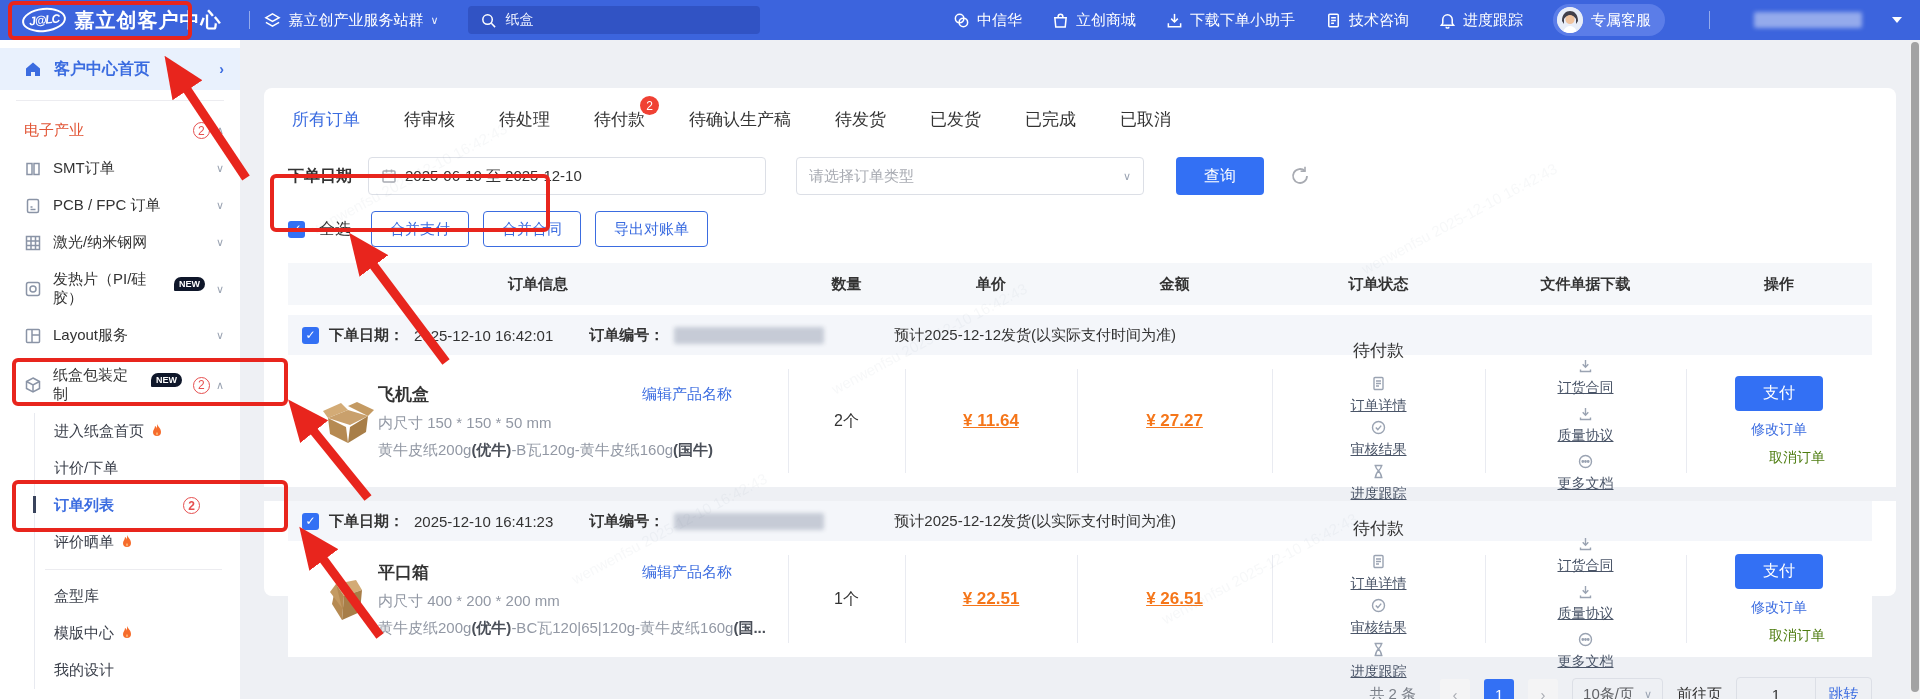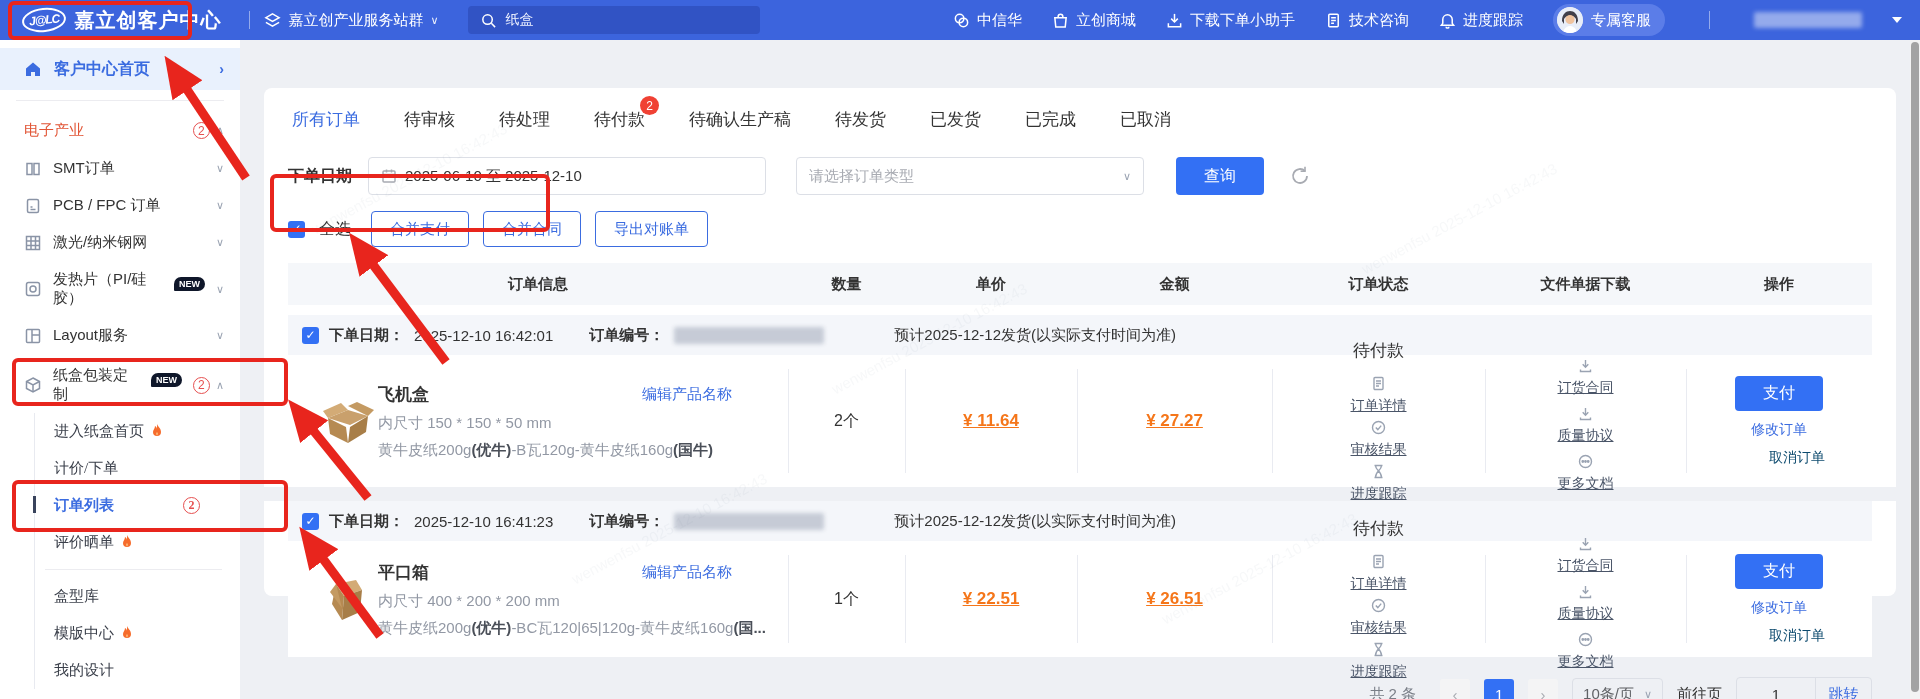--- a/index.html
+++ b/index.html
@@ -42,21 +42,21 @@
   .num-badge { width:17px; height:17px; border:1px solid #e65050; border-radius:50%; color:#e65050;
     font-size:12px; display:flex; align-items:center; justify-content:center; }
   .caret-g { color:#9aa3b2; font-size:11px; }
   .side-item { display:flex; align-items:center; gap:11px; padding:9px 16px 9px 24px; font-size:15px;
     color:#333; cursor:pointer; }
   .sicon { width:18px; height:18px; display:inline-flex; flex:none; }
   .sicon svg { width:100%; height:100%; stroke:#8a94a6; fill:none; stroke-width:1.5; }
   .side-item .caret-g { margin-left:auto; }
   .new-badge { background:#0f172a; color:#fff; font-size:9px; font-weight:bold; border-radius:7px 7px 7px 1px;
     padding:2px 5px; margin-left:4px; transform:translateY(-5px); display:inline-block; }
-  .submenu { position:relative; margin-left:34px; border-left:1px solid #e8eaf0;font-family:Liberation Serif, serif; }
+  .submenu { position:relative; margin-left:34px; border-left:1px solid #e8eaf0; }
   .sub-item { display:flex; align-items:center; gap:6px; padding:9px 16px 9px 19px; font-size:15px;
     color:#3a3f4a; cursor:pointer; position:relative; }
   .sub-item.active { color:#3b6ce0; font-weight:bold; }
   .sub-item.active::before { content:""; position:absolute; left:-2px; top:9px; width:3px; height:17px; background:#39435c; }
   .sub-item .num-badge { margin-left:auto; margin-right:24px; }
   .sub-sep { height:1px; background:#ececf0; margin:8px 18px 8px 10px; }
   .flame { width:14px; height:15px; display:inline-flex; }
   
   .card { position:absolute; left:264px; top:88px; width:1632px; height:508px;
     background:#fff; border-radius:8px; padding:0 24px; z-index:1; }
@@ -119,21 +119,21 @@
   .price { font-size:17px; font-weight:bold; color:#f5761a; text-decoration:underline; cursor:pointer; }
   .status-title { font-size:17px; color:#333; margin-bottom:9px; }
   .mini-link { display:flex; align-items:center; gap:6px; font-size:14px; color:#4a5568; margin-top:5px; cursor:pointer;flex-direction:column; }
   .mini-link span.txt { text-decoration:underline; }
   .micon { width:15px; height:15px; display:inline-flex; }
   .micon svg { width:100%; height:100%; stroke:#9aa3b2; fill:none; stroke-width:1.4; }
   .files-col .mini-link { margin-top:9px; }
   .btn-pay { width:88px; height:35px; background:#3370f4; color:#fff; border:none; border-radius:4px;
     font-size:16px; cursor:pointer; }
   .act-link { font-size:14px; margin-top:10px; cursor:pointer;text-align:right; }
-  .act-blue { color:#3b6ce0; } .act-red { color:#0c4a6e;margin-left:36px; }
+  .act-blue { color:#3b6ce0; } .act-red { color:#4d7c0f;margin-left:36px; }
   .group-gap { height:14px; background:#eef0f4; margin:0 -24px; }
   
   .pager { display:flex; align-items:center; justify-content:flex-end; gap:14px; margin-top:20px; font-size:15px; }
   .pg-total { color:#7a7f88; margin-right:10px; }
   .pg-btn { width:30px; height:30px; background:#f4f4f5; color:#a8abb2; border-radius:3px;
     display:flex; align-items:center; justify-content:center; font-size:15px; cursor:pointer; }
   .pg-cur { width:30px; height:30px; background:#3370f4; color:#fff; border-radius:3px;
     display:flex; align-items:center; justify-content:center; cursor:pointer; }
   .pg-size { height:32px; border:1px solid #dcdfe6; border-radius:4px; display:flex; align-items:center;
     gap:10px; padding:0 10px; color:#606266; cursor:pointer; }

